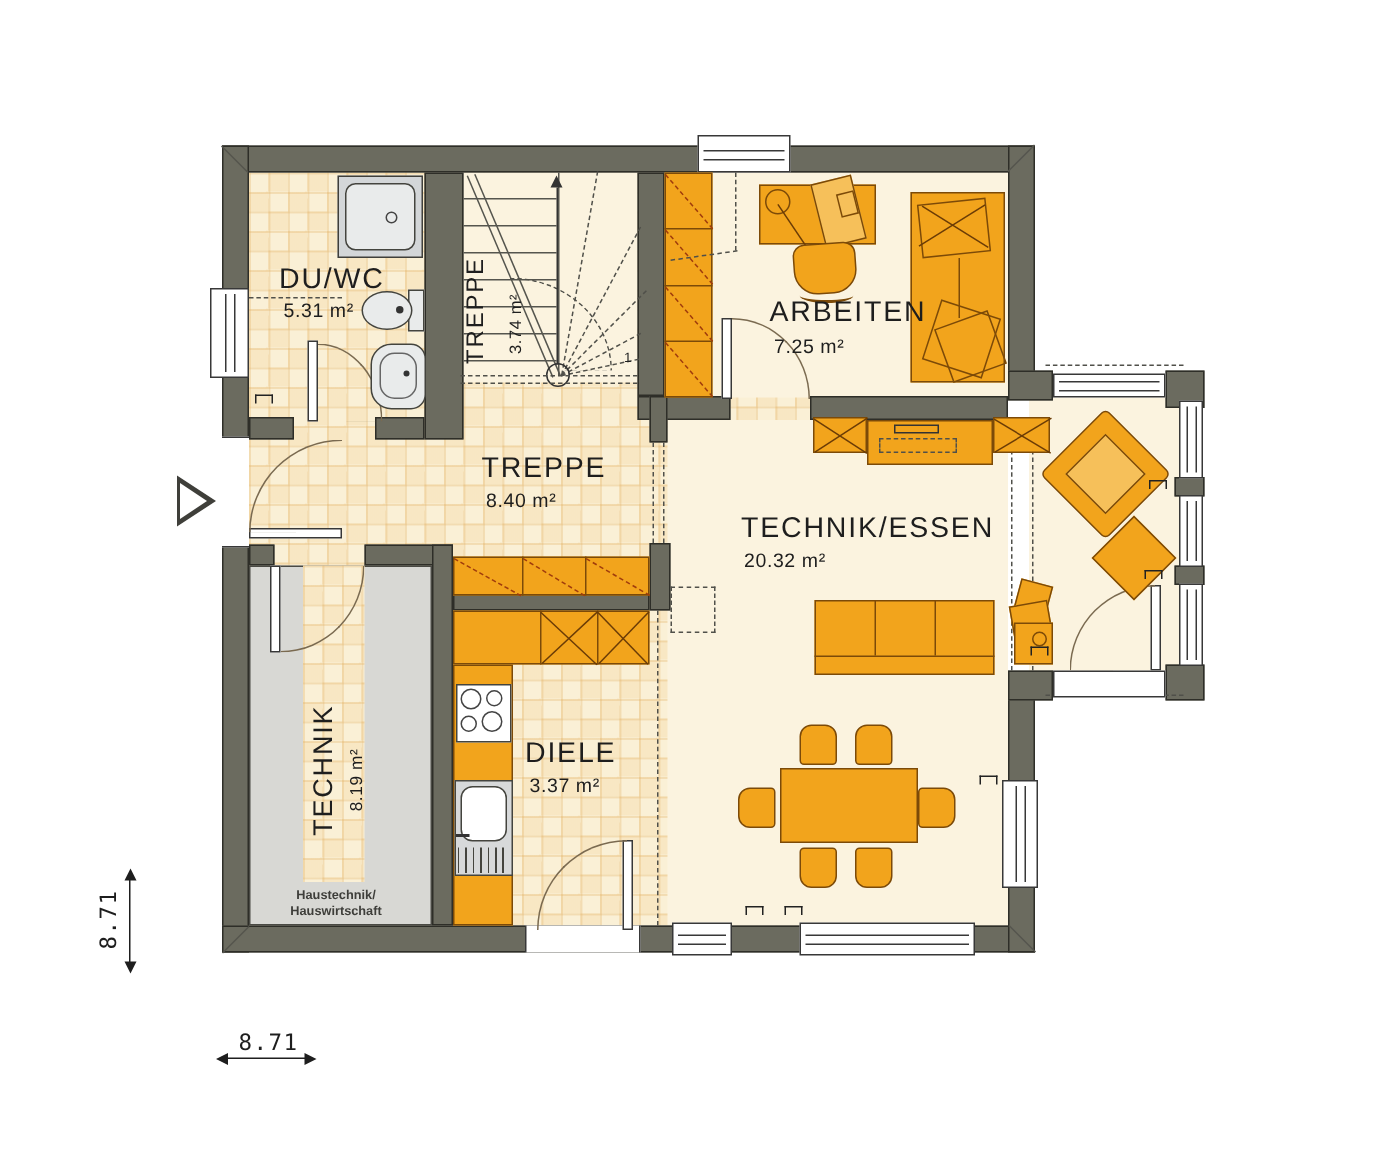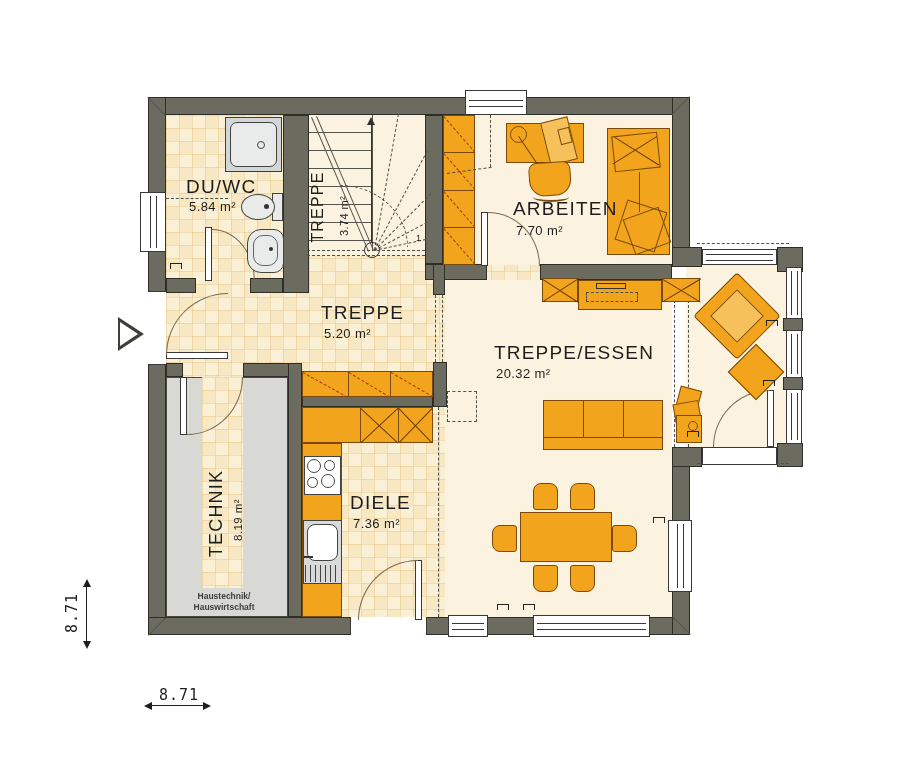--- a/index.html
+++ b/index.html
@@ -262,35 +262,35 @@
 
 <div class="es" style="left:170px;top:263px"></div>
 <div class="es" style="left:497px;top:604px"></div>
 <div class="es" style="left:523px;top:604px"></div>
 <div class="es" style="left:653px;top:517px"></div>
 <div class="es" style="left:766px;top:320px"></div>
 <div class="es" style="left:763px;top:380px"></div>
 <div class="es" style="left:687px;top:431px"></div>
 
 <div class="lbl" style="left:186px;top:176px">DU/WC</div>
-<div class="area" style="left:189px;top:199px">5.84 m²</div>
+<div class="area" style="left:189px;top:199px">5.31 m²</div>
 <div class="lbl" style="left:273px;top:198px;width:90px;text-align:center;font-size:16px;transform:rotate(-90deg)">TREPPE</div>
 <div class="area" style="left:310px;top:210px;width:68px;text-align:center;font-size:11px;transform:rotate(-90deg)">3.74 m²</div>
 <div class="lbl" style="left:513px;top:198px">ARBEITEN</div>
-<div class="area" style="left:516px;top:223px">7.70 m²</div>
+<div class="area" style="left:516px;top:223px">7.25 m²</div>
 <div class="lbl" style="left:321px;top:302px">TREPPE</div>
-<div class="area" style="left:324px;top:326px">5.20 m²</div>
-<div class="lbl" style="left:494px;top:342px">TREPPE/ESSEN</div>
+<div class="area" style="left:324px;top:326px">8.40 m²</div>
+<div class="lbl" style="left:494px;top:342px">TECHNIK/ESSEN</div>
 <div class="area" style="left:496px;top:366px">20.32 m²</div>
 <div class="lbl" style="left:166px;top:503px;width:100px;text-align:center;font-size:18px;transform:rotate(-90deg)">TECHNIK</div>
 <div class="area" style="left:204px;top:514px;width:68px;text-align:center;font-size:11.5px;transform:rotate(-90deg)">8.19 m²</div>
 <div class="note" style="left:178px;top:591px;width:92px">Haustechnik/</div>
 <div class="note" style="left:178px;top:602px;width:92px">Hauswirtschaft</div>
 <div class="lbl" style="left:350px;top:492px">DIELE</div>
-<div class="area" style="left:353px;top:516px">7.36 m²</div>
+<div class="area" style="left:353px;top:516px">3.37 m²</div>
 
 <div class="dim" style="left:49px;top:604px;width:46px;transform:rotate(-90deg)">8.71</div>
 <div class="lnv" style="left:86px;top:583px;height:62px;border-color:#1e1e1e"></div>
 <div class="tri" style="left:83px;top:579px;border-left:4px solid transparent;border-right:4px solid transparent;border-bottom:8px solid #1e1e1e"></div>
 <div class="tri" style="left:83px;top:641px;border-left:4px solid transparent;border-right:4px solid transparent;border-top:8px solid #1e1e1e"></div>
 <div class="dim" style="left:156px;top:686px;width:46px">8.71</div>
 <div class="lnh" style="left:148px;top:705px;width:59px;border-color:#1e1e1e"></div>
 <div class="tri" style="left:144px;top:702px;border-top:4px solid transparent;border-bottom:4px solid transparent;border-right:8px solid #1e1e1e"></div>
 <div class="tri" style="left:203px;top:702px;border-top:4px solid transparent;border-bottom:4px solid transparent;border-left:8px solid #1e1e1e"></div>
 

